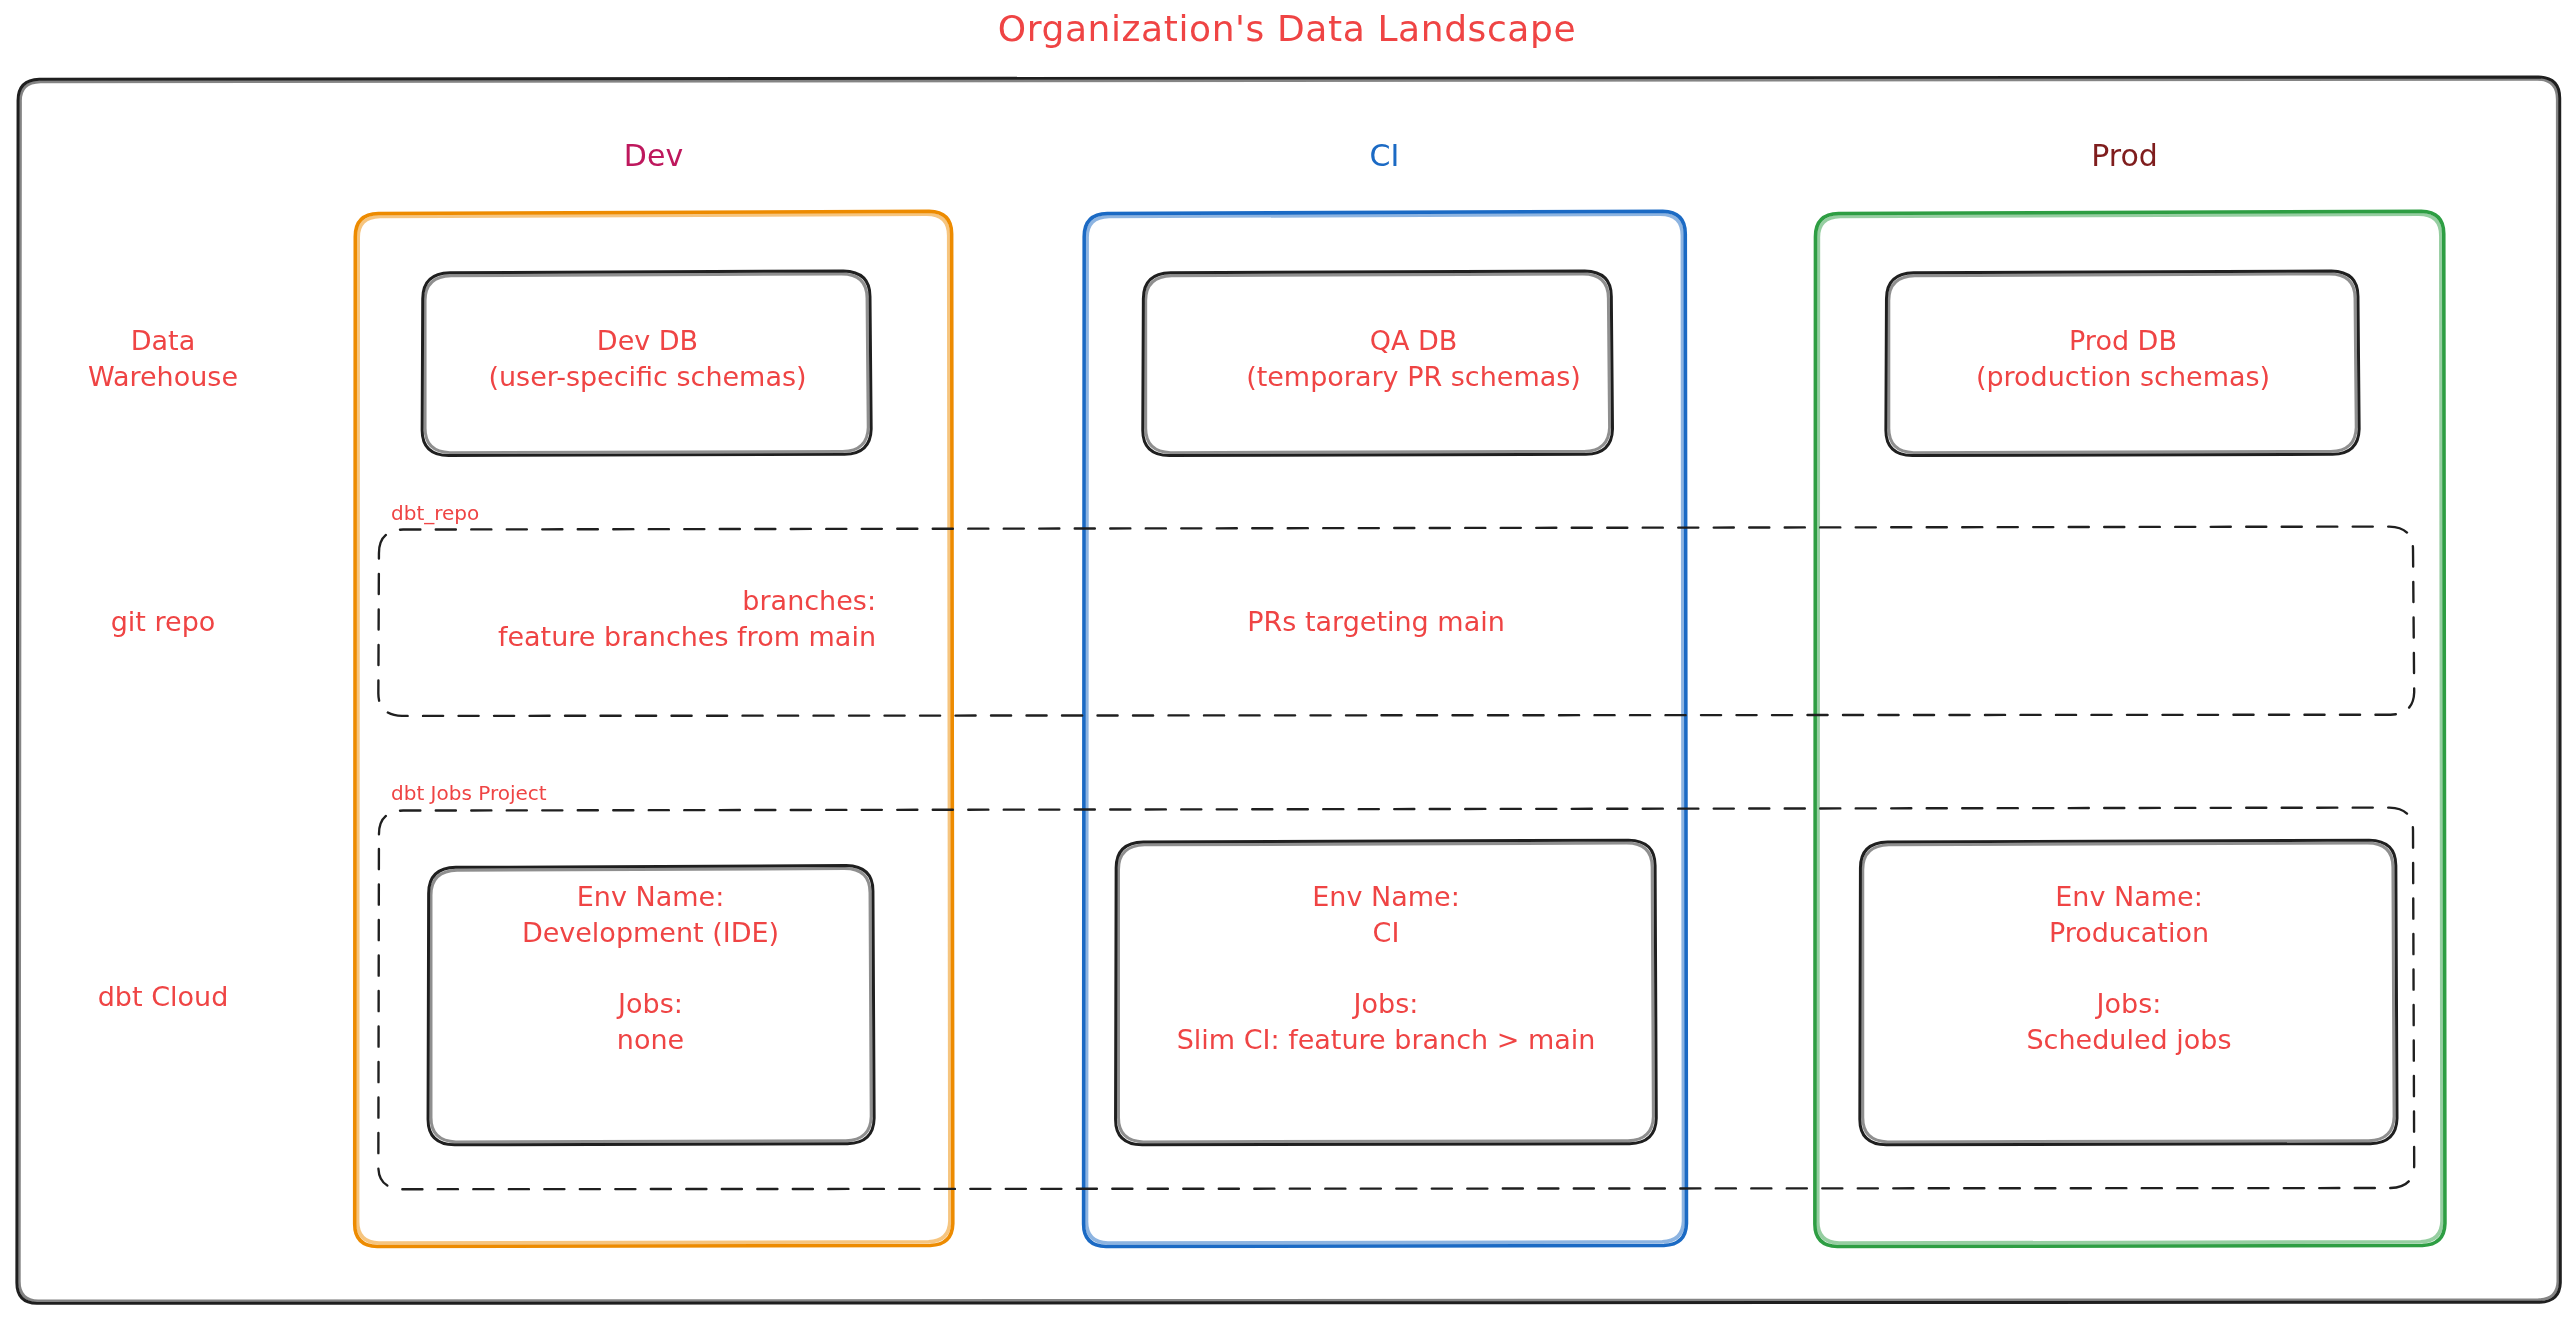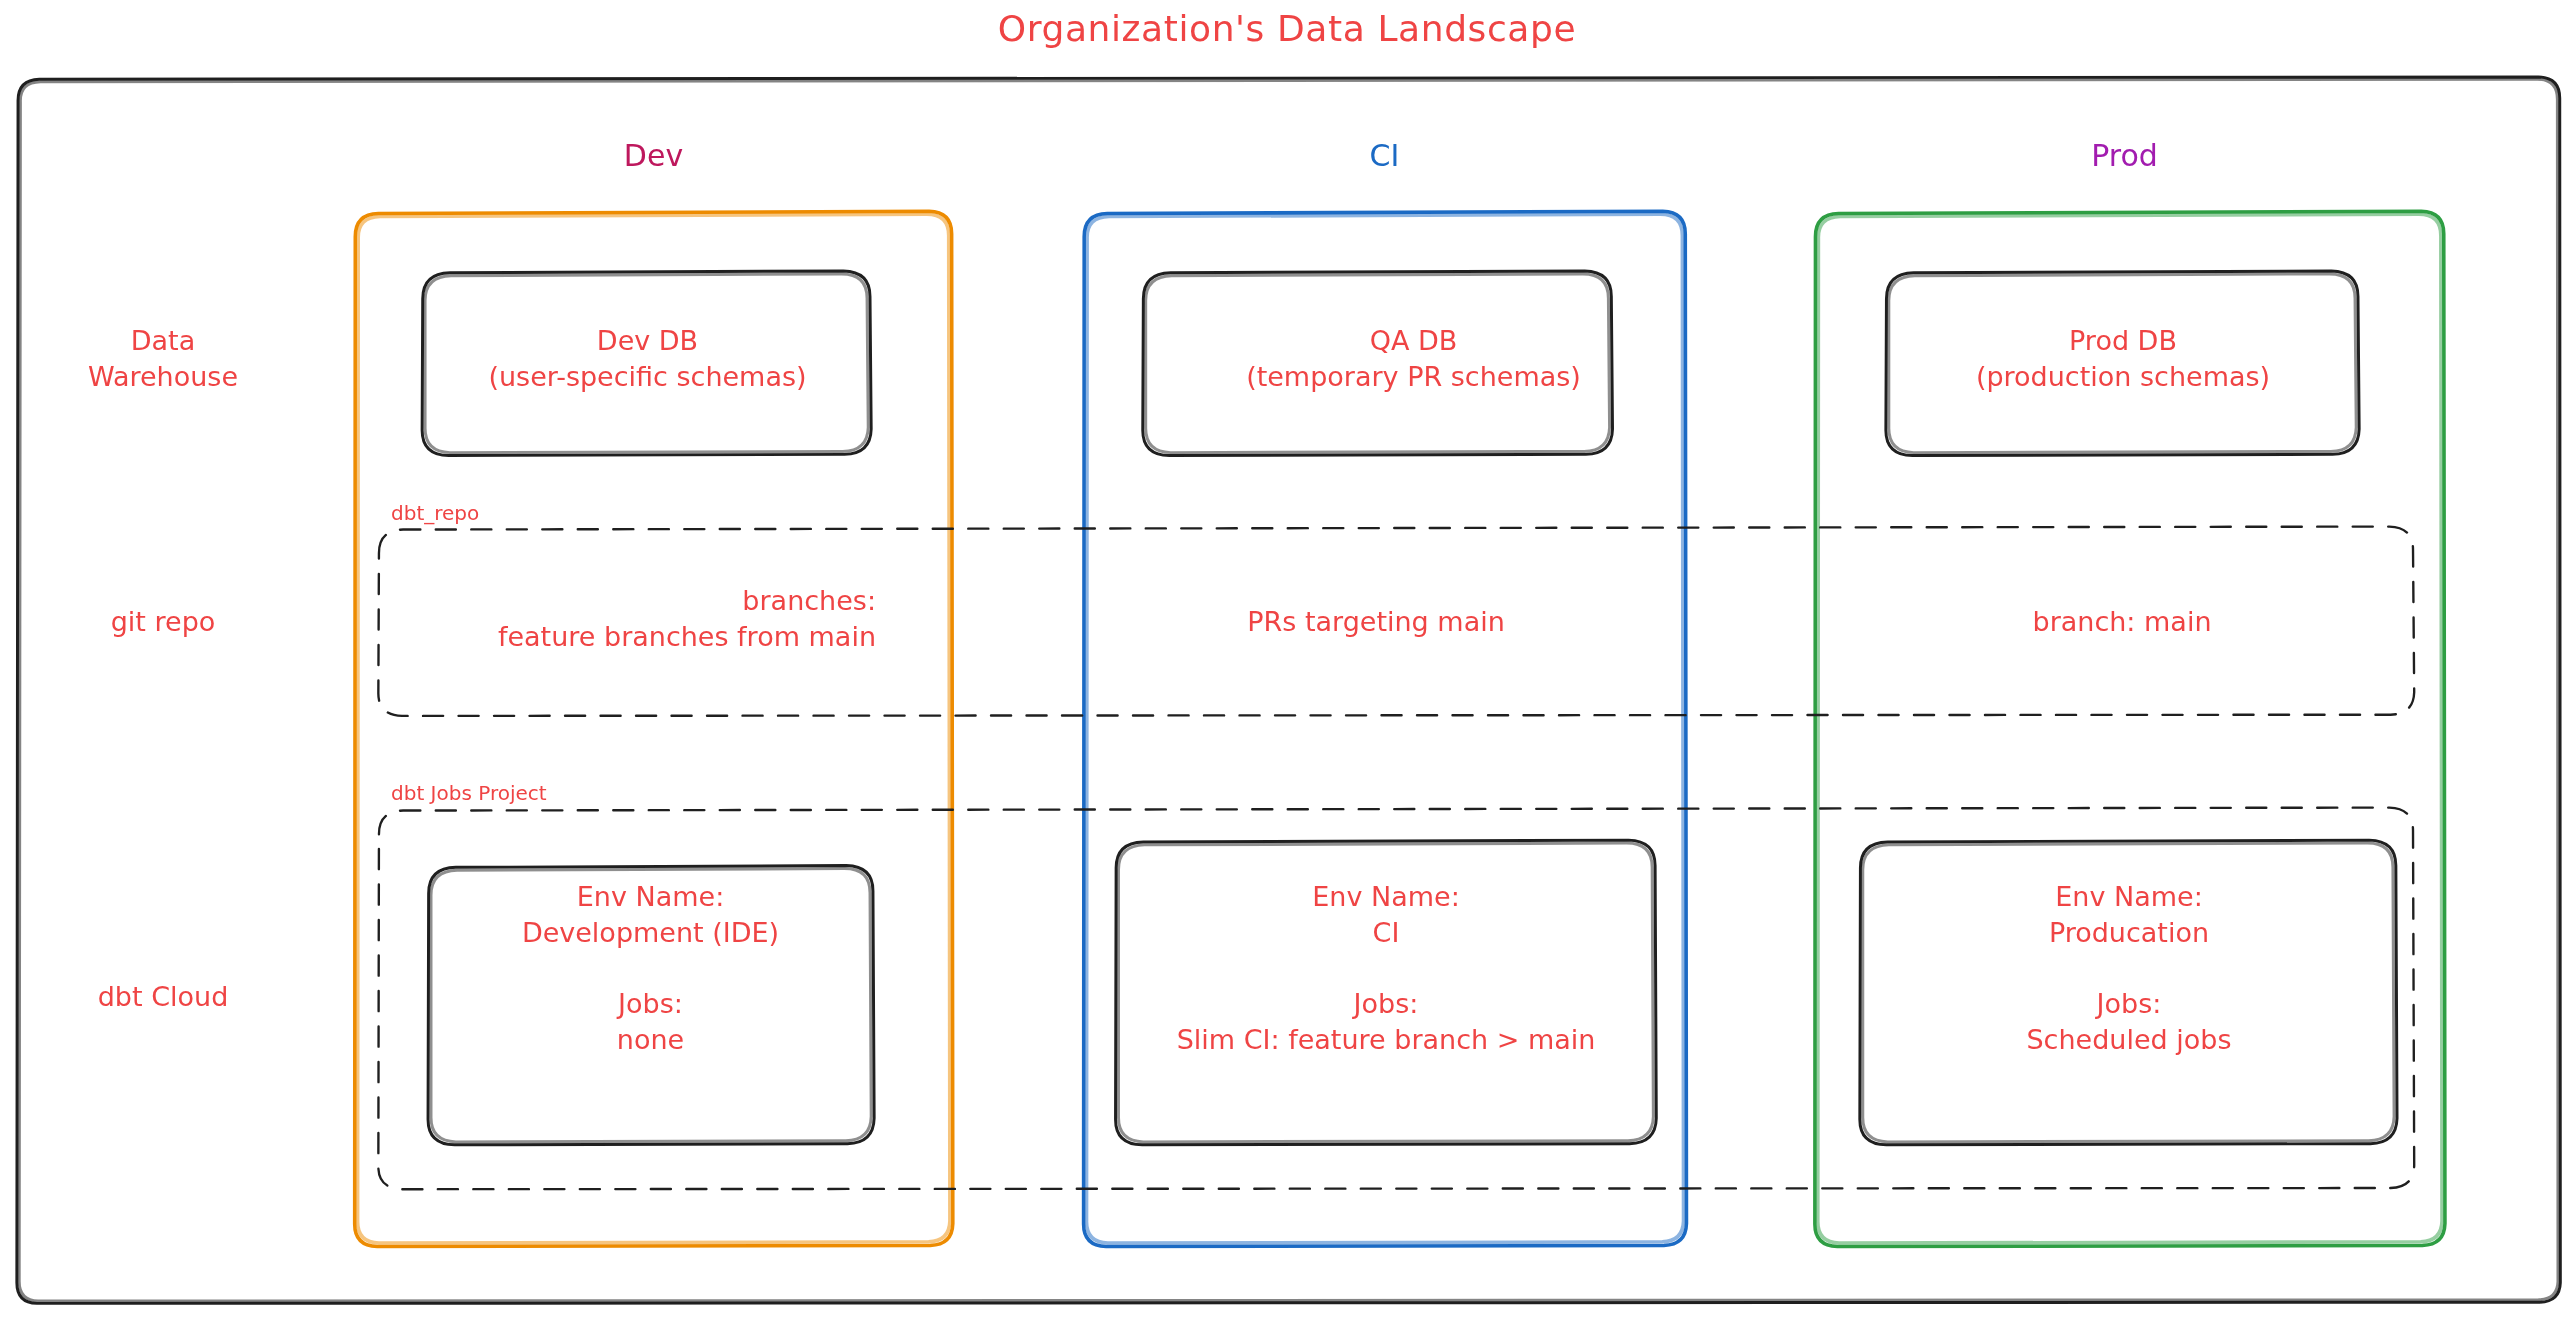--- a/index.html
+++ b/index.html
@@ -13,21 +13,21 @@
        font-family:"DejaVu Sans",sans-serif;white-space:pre-line;}
 
   .title{font-size:36px;letter-spacing:0.6px;}
   .colhead{font-size:30px;font-weight:400;}
   .rowlabel{font-size:27px;}
   .boxtext{font-size:27px;}
   .grouplabel{font-size:20px;}
 
   .c-dev{color:#be185d;}
   .c-ci{color:#1B6AC4;}
-  .c-prod{color:#a21caf;}
+  .c-prod{color:#7f1d1d;}
 </style>
 </head>
 <body>
 
 <div id="stage">
 
   <svg class="layer" viewBox="0 0 4353 2226">
     <g fill="none" stroke-linecap="round" stroke-linejoin="round">
 
       <g stroke="#1f1f1f" stroke-width="5">
@@ -109,21 +109,20 @@
   <div class="txt boxtext" style="left:424px;top:323px;width:447px;">Dev DB
 (user-specific schemas)</div>
   <div class="txt boxtext" style="left:1143px;top:323px;width:469px;padding-left:36px;">QA DB
 (temporary PR schemas)</div>
   <div class="txt boxtext" style="left:1887px;top:323px;width:472px;">Prod DB
 (production schemas)</div>
 
   <div class="txt boxtext" style="left:391px;top:583px;width:485px;text-align:right;">branches:
 feature branches from main</div>
   <div class="txt boxtext" style="left:1142px;top:604px;width:468px;">PRs targeting main</div>
-  <div class="txt boxtext" style="left:1888px;top:604px;width:468px;">branch: main</div>
 
   <div class="txt boxtext" style="left:428px;top:879px;width:445px;">Env Name:
 Development (IDE)
 
 Jobs:
 none</div>
   <div class="txt boxtext" style="left:1116px;top:879px;width:540px;">Env Name:
 CI
 
 Jobs:

